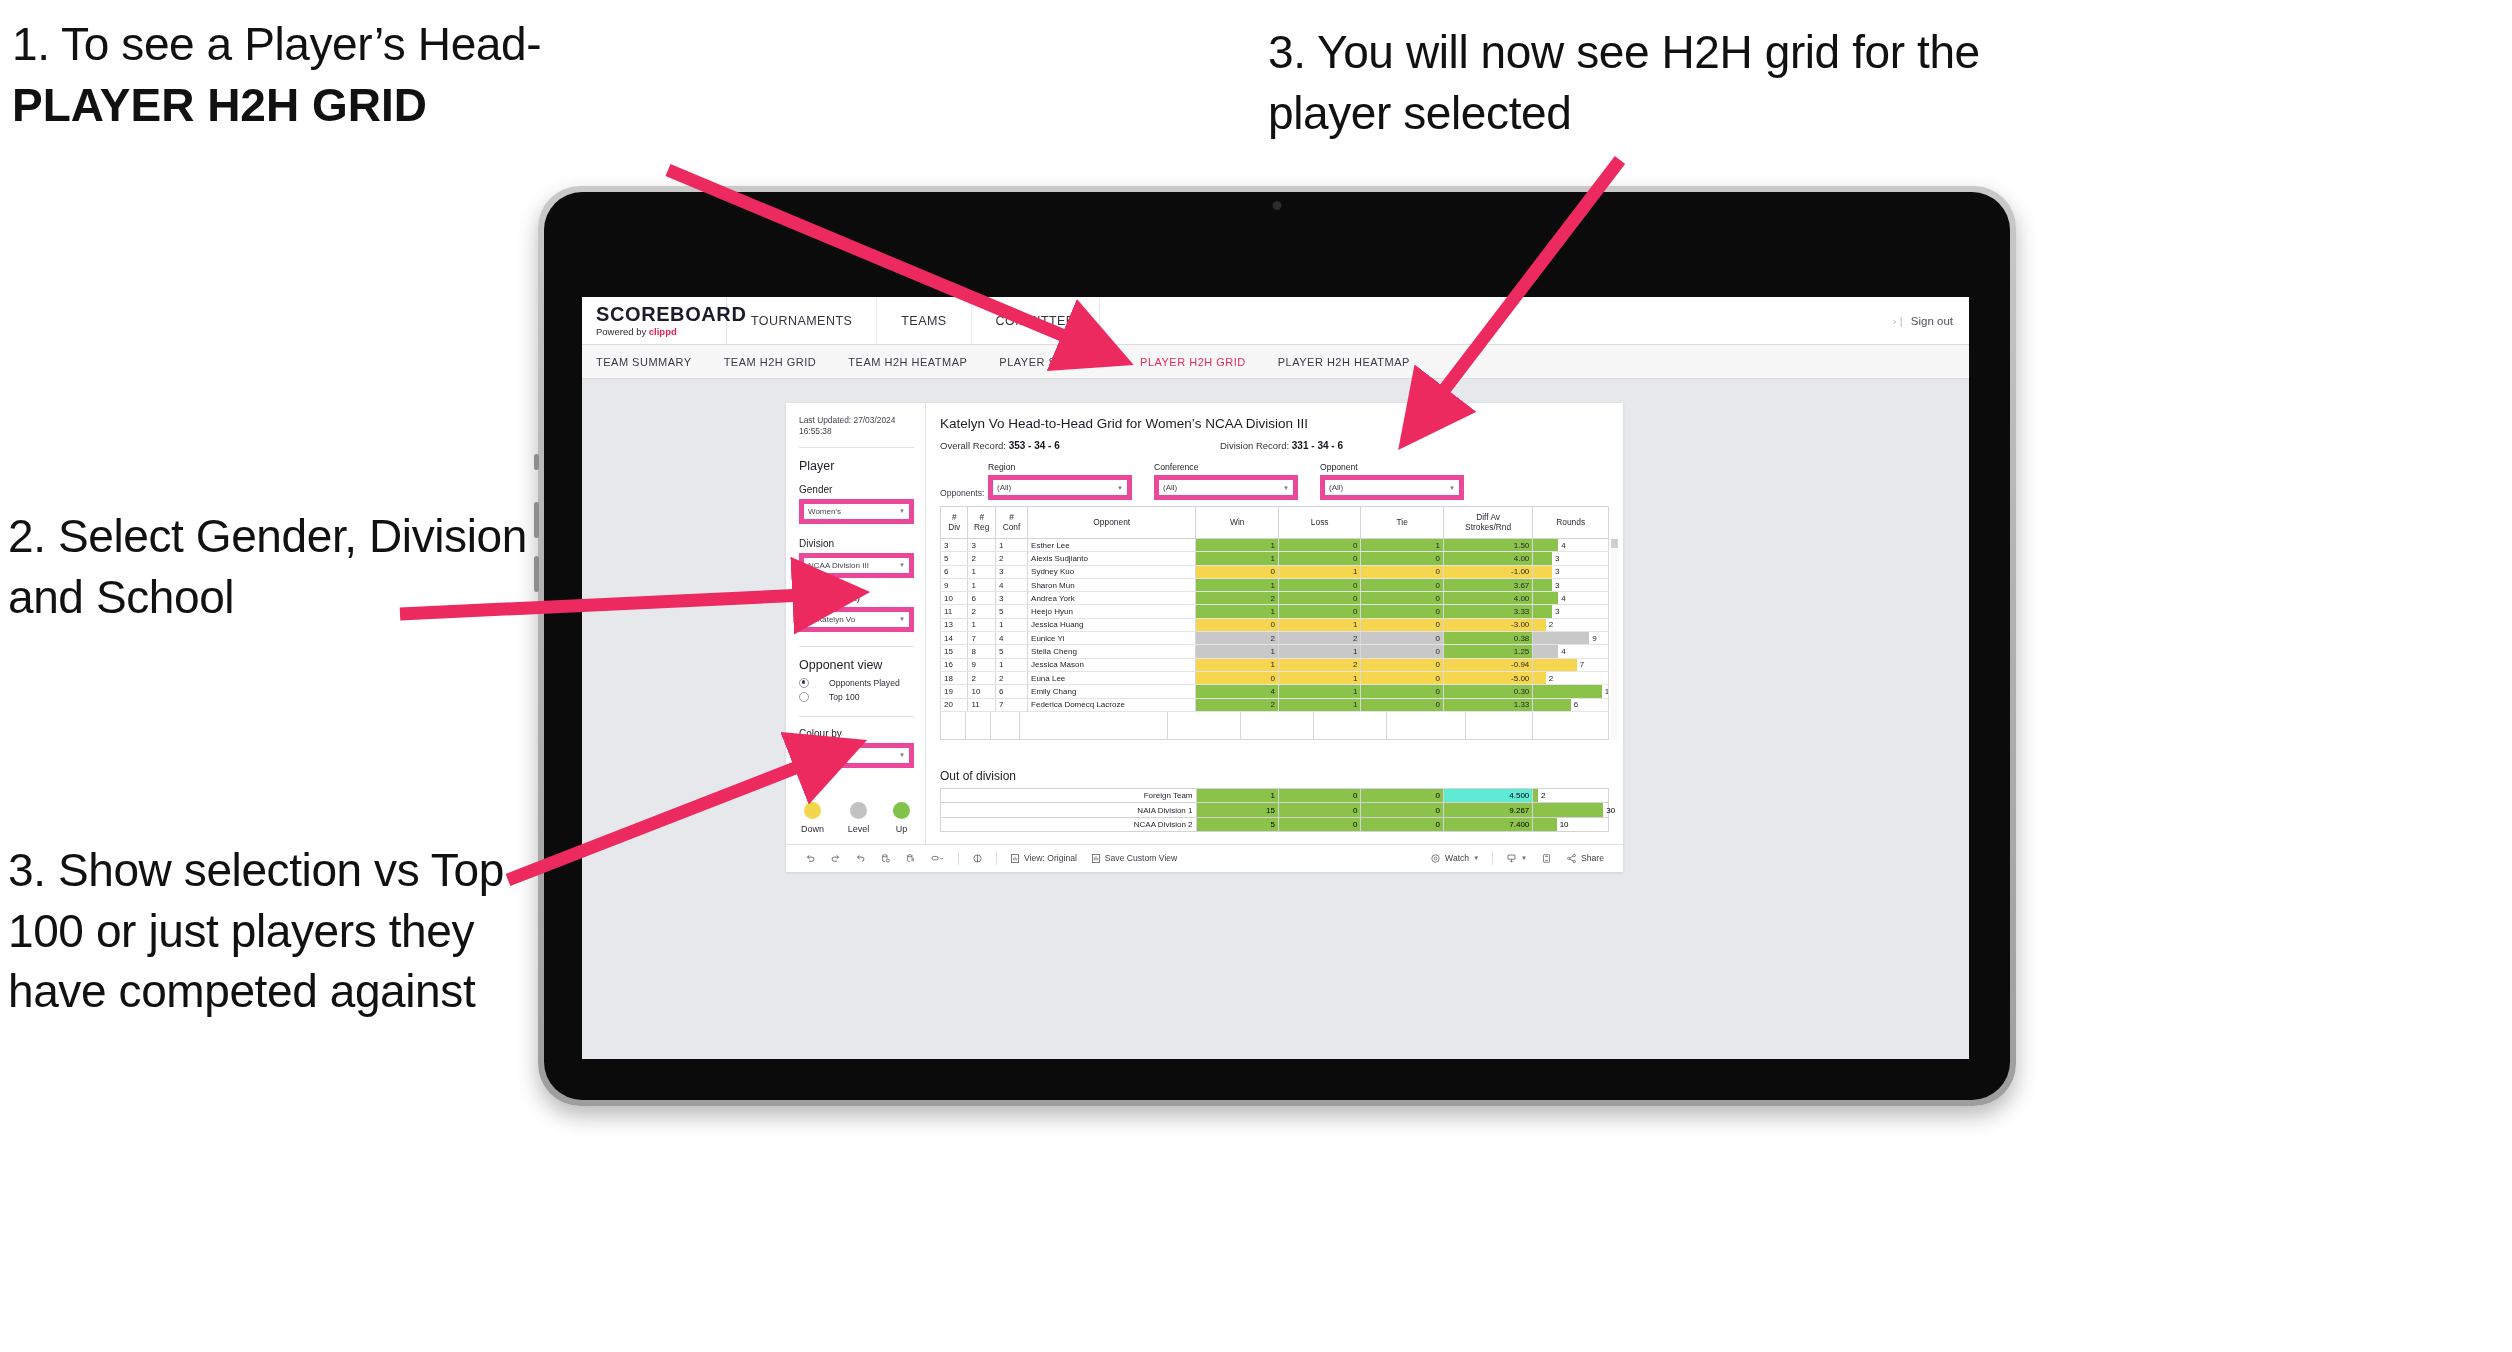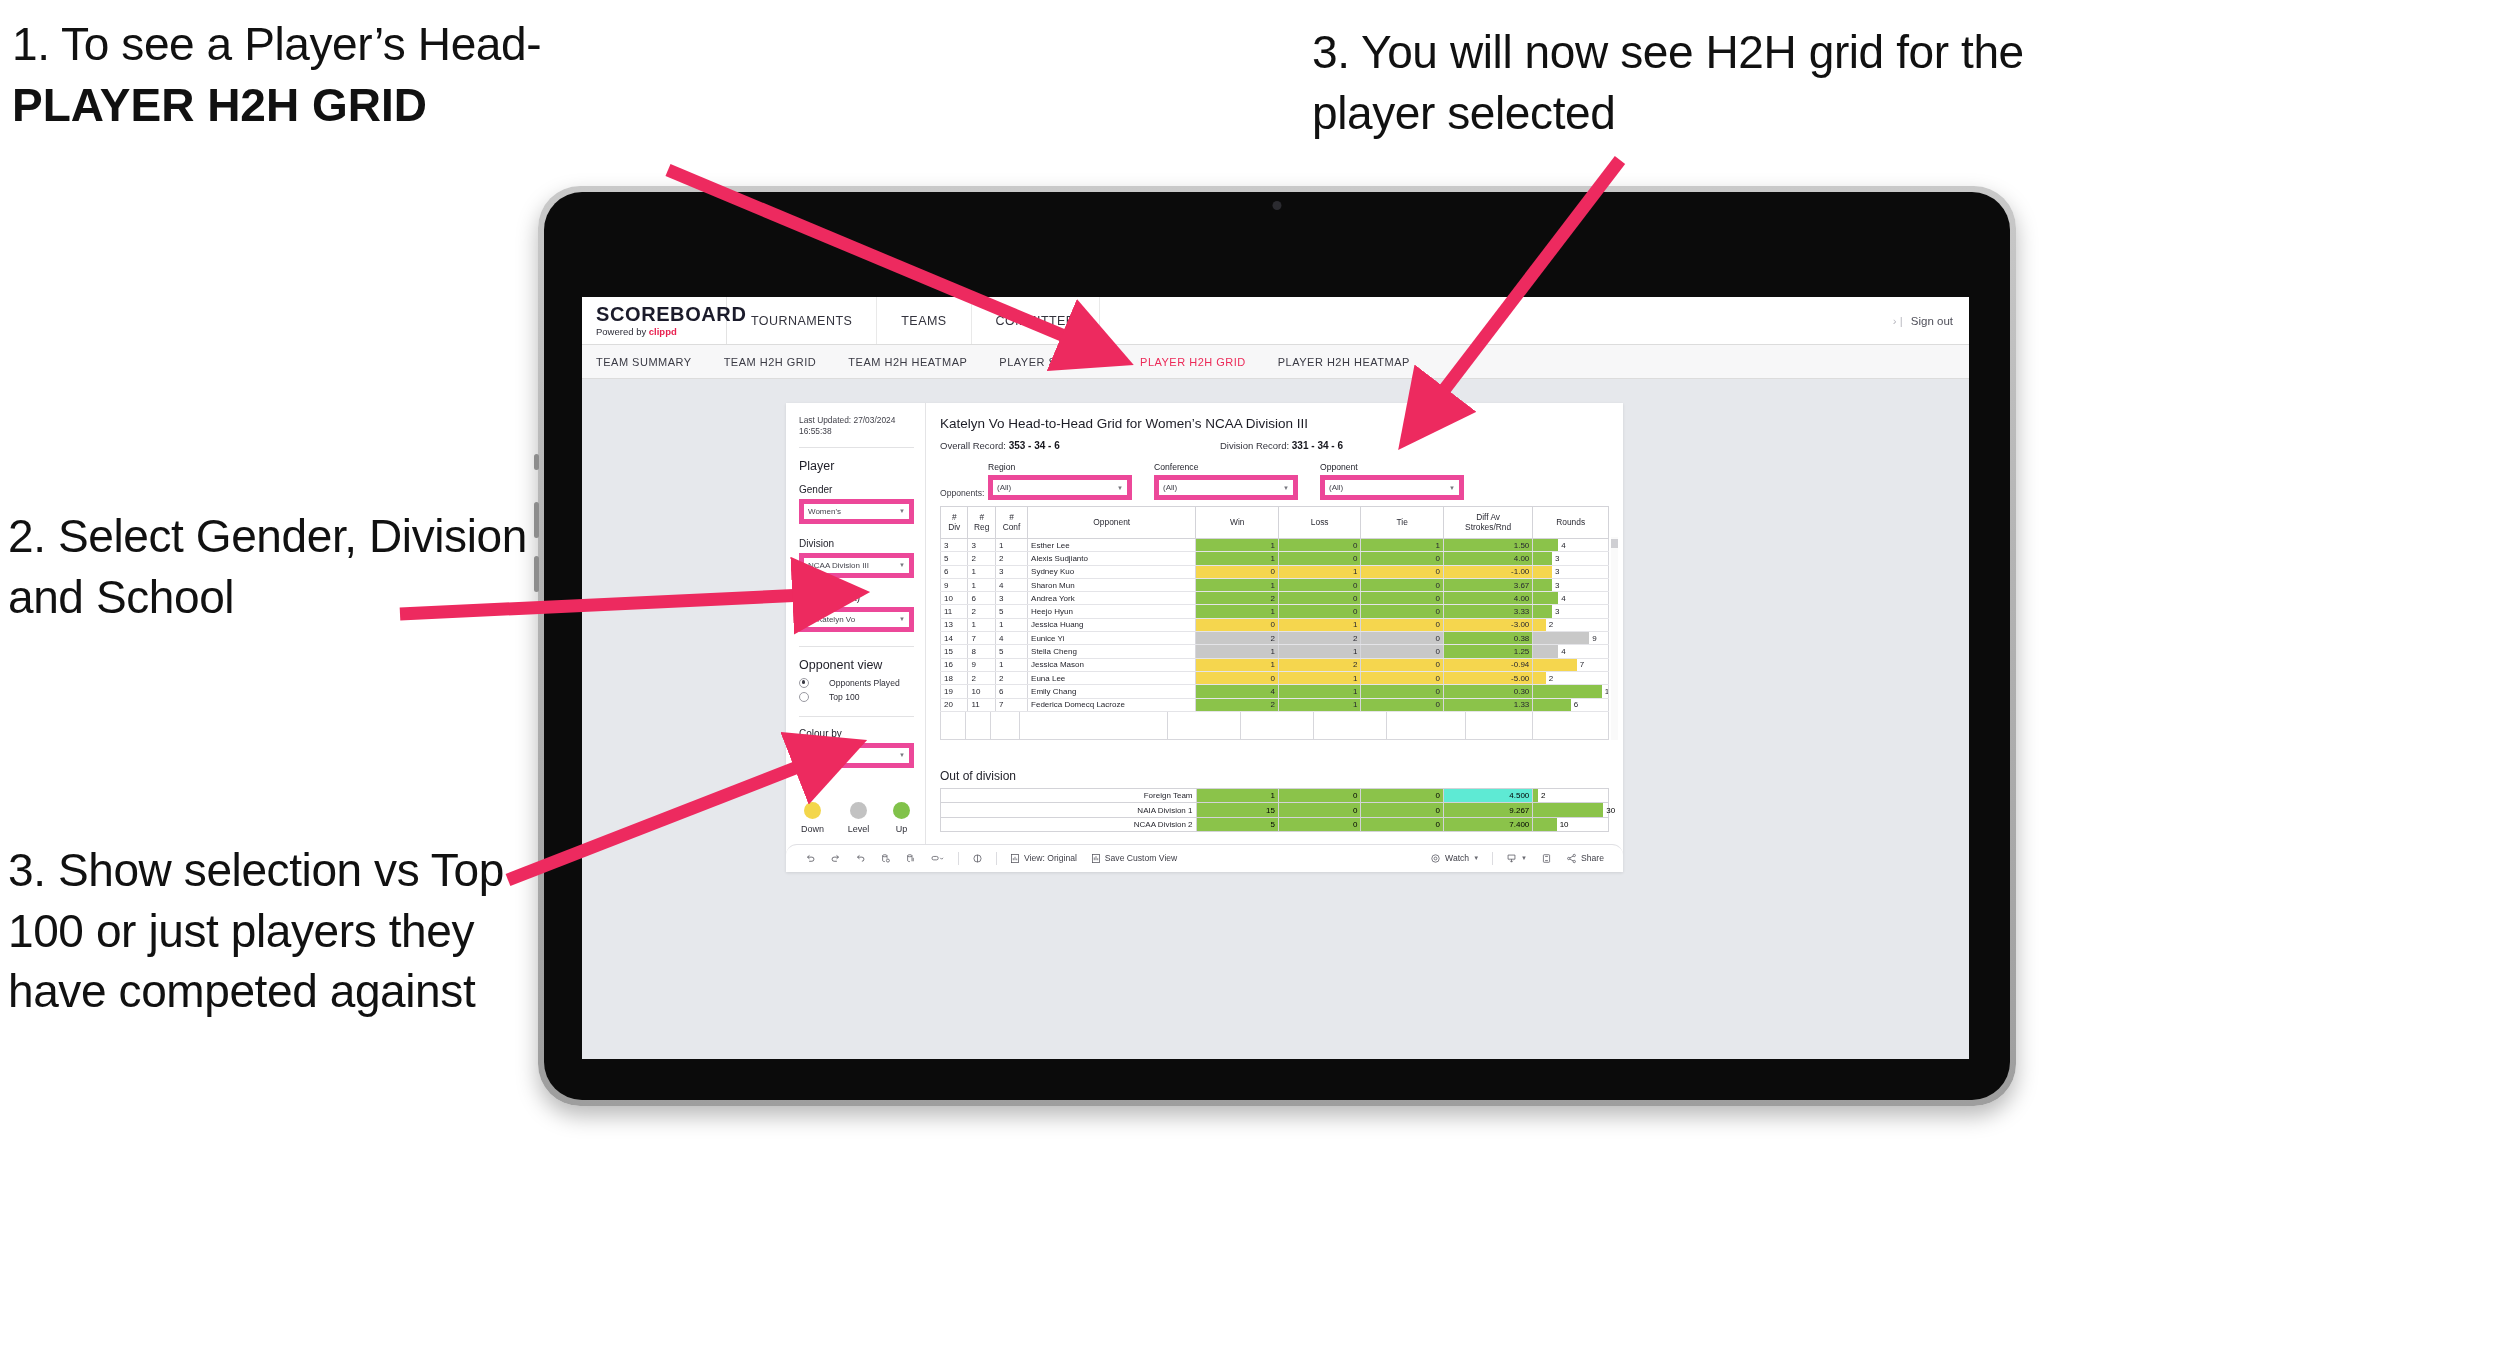--- a/index.html
+++ b/index.html
@@ -24,21 +24,21 @@
     line-height: 1.32;
     letter-spacing: -0.4px;
   }
   .callout.bold-last .bold {
     font-weight: 700;
     letter-spacing: 0px;
   }
   #callout-1 { left: 12px; top: 14px; width: 760px; font-size: 46px; }
   #callout-2 { left: 8px; top: 506px; width: 560px; font-size: 46px; }
   #callout-3 { left: 8px; top: 840px; width: 560px; font-size: 46px; }
-  #callout-4 { left: 1312px; top: 22px; width: 800px; font-size: 46px; }
+  #callout-4 { left: 1268px; top: 22px; width: 800px; font-size: 46px; }
 
   
   .arrow-svg {
     position: absolute;
     left: 0; top: 0;
     width: 2512px;
     height: 1352px;
     pointer-events: none;
     overflow: visible;
   }
@@ -410,21 +410,20 @@
   #toolbar {
     height: 27px;
     border-top: 1px solid #e0e0e4;
     display: flex;
     align-items: center;
     padding: 0 12px;
     gap: 0px;
     background: #fff;
     font-size: 8.6px;
     color: #3d3d46;
-    border-radius: 11px;
   }
   .tb {
     display: flex;
     align-items: center;
     gap: 4px;
     padding: 0 7px;
     cursor: pointer;
     height: 100%;
   }
   .tb svg { display: block; }

